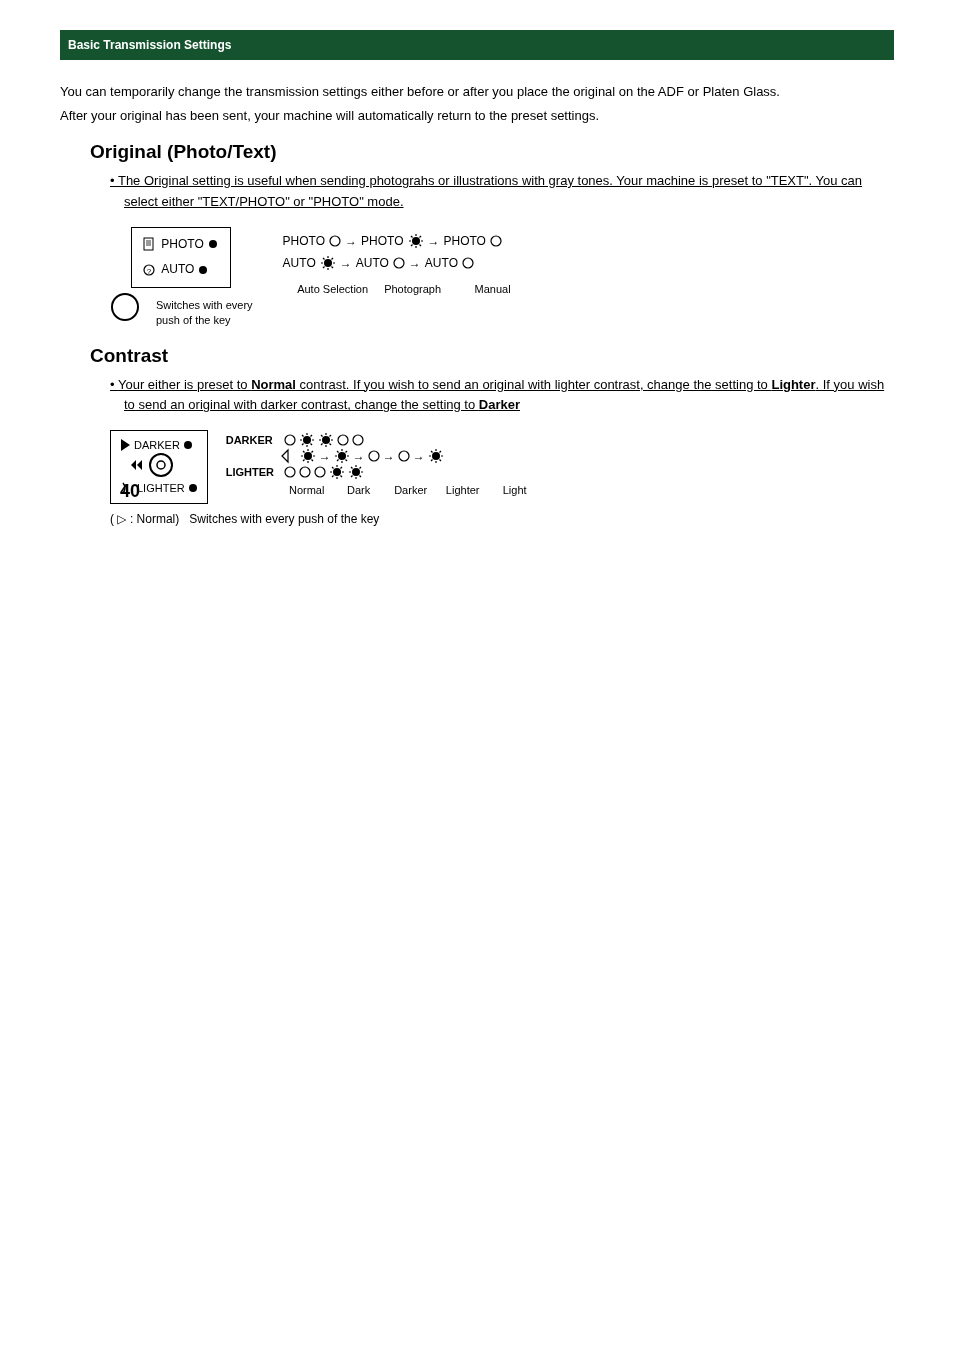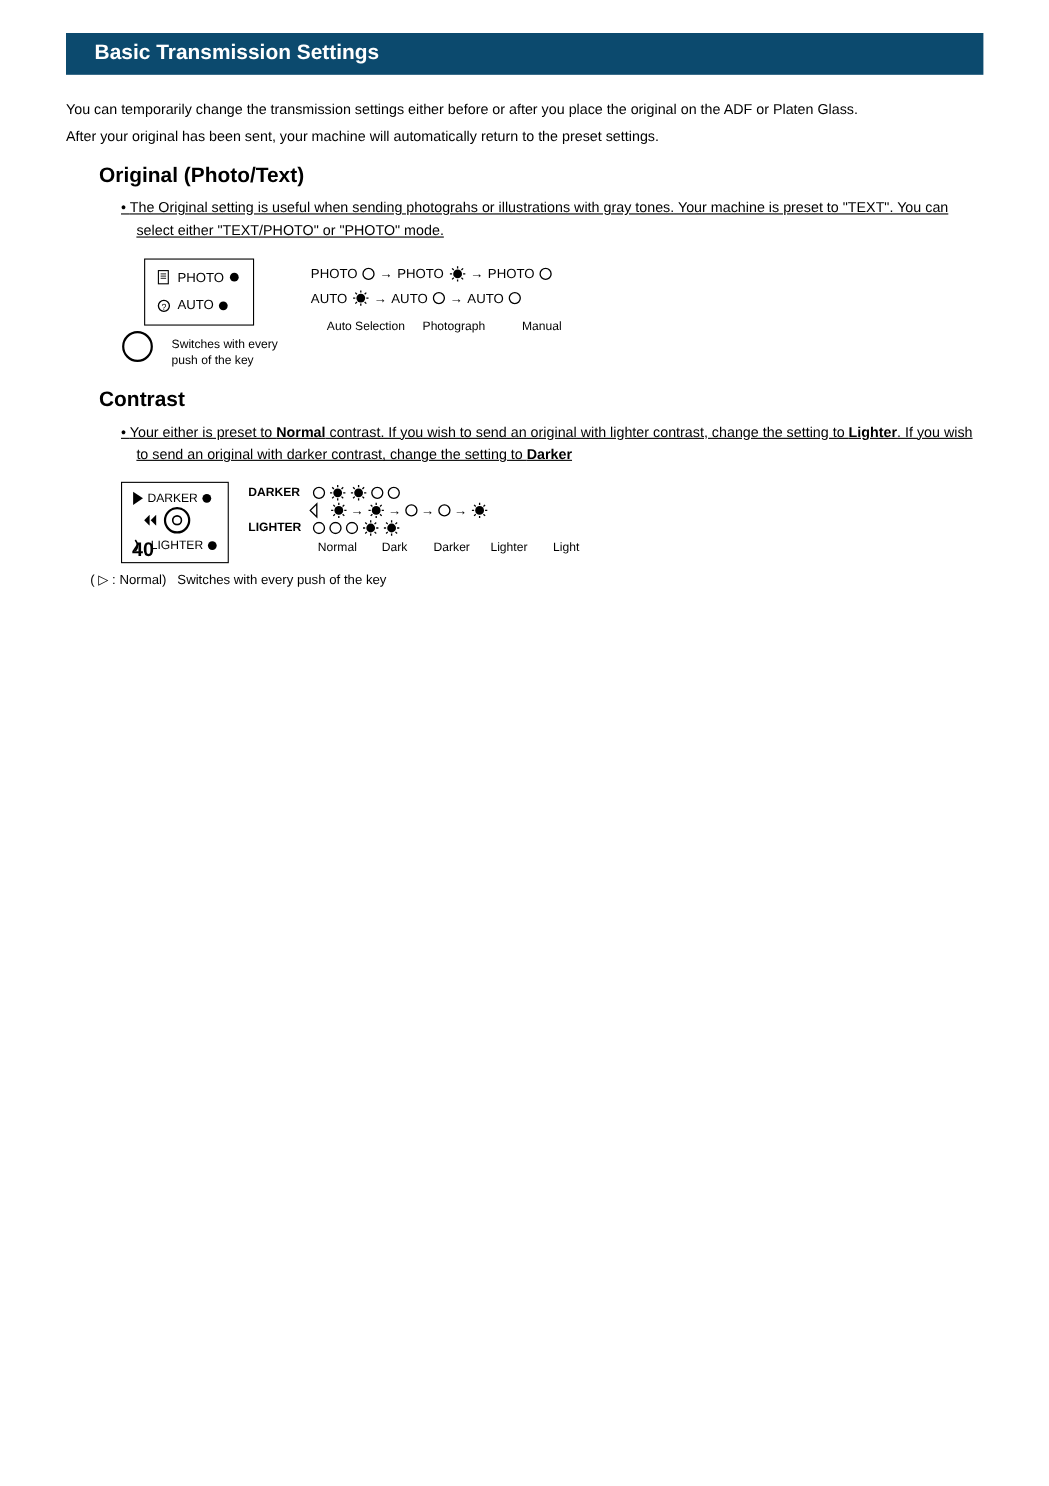--- a/index.html
+++ b/index.html
@@ -7,24 +7,24 @@
       width: 954px;
       min-height: 1351px;
       background: #fff;
       font-family: Arial, Helvetica, sans-serif;
       font-size: 13px;
       color: #000;
       padding: 30px 60px 60px 60px;
     }
 
     .header-bar {
-      background: #0c4a6e;
+      background: #14532d;
       color: #fff;
-      padding: 8px 26px;
-      font-size: 19px;
+      padding: 8px 8px;
+      font-size: 12px;
       font-weight: bold;
       margin-bottom: 22px;
     }
 
     .section-title {
       font-size: 18px;
       font-weight: bold;
       margin-bottom: 12px;
     }
 
@@ -164,21 +164,21 @@
       margin-top: 4px;
       font-size: 11px;
     }
 
     .clabel {
       width: 52px;
       text-align: center;
     }
 
     .note-line {
-      margin-left: 22px;
+      margin-left: 50px;
       margin-top: 8px;
       font-size: 12px;
     }
 
     
     .page-number {
       position: absolute;
       bottom: 24px;
       left: 60px;
       font-size: 18px;

